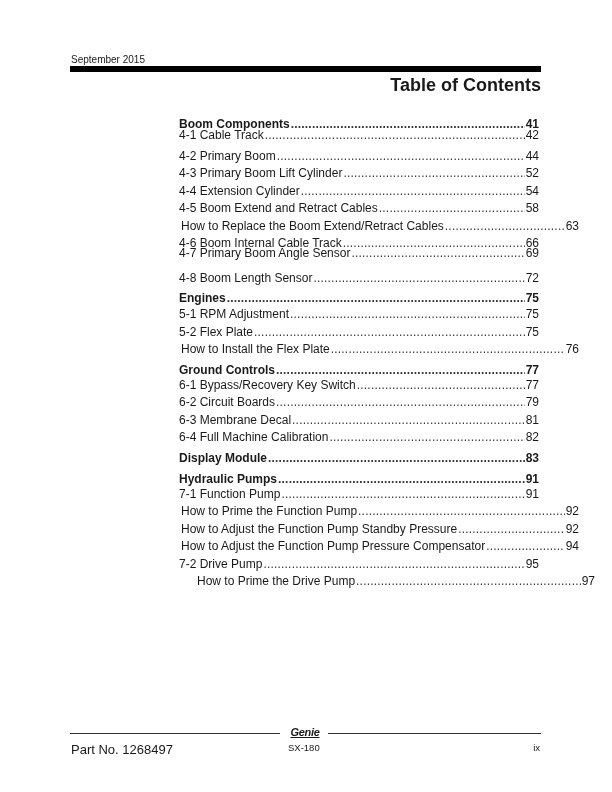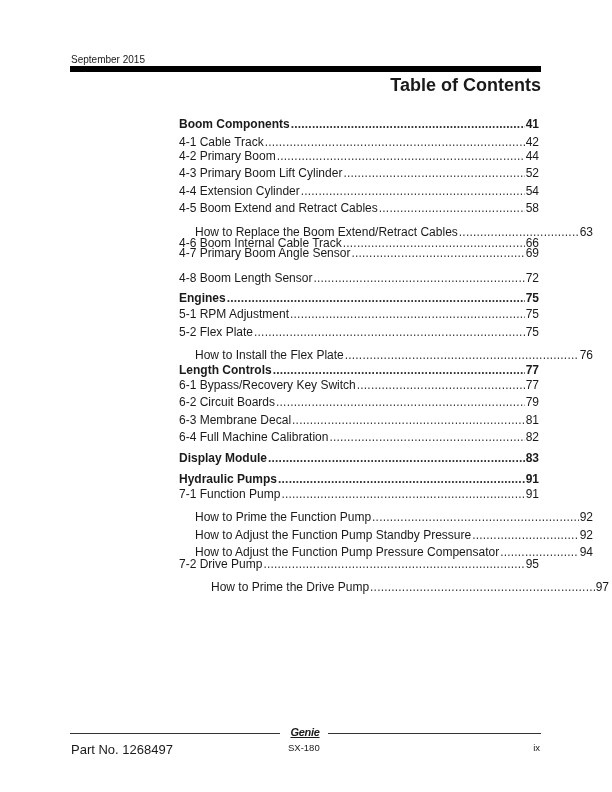--- a/index.html
+++ b/index.html
@@ -4,21 +4,21 @@
 <style>
   html, body { margin: 0; padding: 0; background: #ffffff; }
   body { width: 612px; height: 792px; position: relative; overflow: hidden;
          font-family: "Liberation Sans", sans-serif; color: #1a1a1a; }
   .header-date { position: absolute; left: 71px; top: 54px; font-size: 10px; }
   .header-bar { position: absolute; left: 70px; top: 66px; width: 471px; height: 6px; background: #000; }
   .page-title { position: absolute; right: 71px; top: 75px; font-size: 18px; font-weight: bold; }
   .toc { position: absolute; left: 179px; top: 0; width: 360px; }
   .toc-row { position: absolute; left: 0; width: 360px; height: 12px; display: flex; align-items: baseline;
              font-size: 12px; line-height: 12px; white-space: nowrap; }
-  .toc-row.sub { left: 16px; width: 398px; margin-top: 6px; }
+  .toc-row.sub { left: 2px; width: 398px; }
   .toc-row.section { font-weight: bold; }
   .toc-row .label { flex: 0 0 auto; }
   .toc-row .leader { flex: 1 1 auto; overflow: hidden; color: #333; margin: 0 1px; }
   .toc-row .leader::after { content: "................................................................................................................................................................................................................................................"; letter-spacing: 0.2px; }
   .toc-row .page { flex: 0 0 auto; }
   .footer-line { position: absolute; top: 733px; height: 1px; background: #333; }
   .footer-logo { position: absolute; left: 284px; top: 722px; width: 42px; height: 18px; text-align: center; }
   .footer-logo .word { font-size: 11px; font-weight: bold; font-style: italic; letter-spacing: -0.3px; text-decoration: underline; }
   .footer-part { position: absolute; left: 71px; top: 742px; font-size: 13px; }
   .footer-model { position: absolute; left: 288px; top: 742px; font-size: 9.5px; }
@@ -30,21 +30,21 @@
 <div class="header-date">September 2015</div>
 <div class="header-bar"></div>
 <div class="page-title">Table of Contents</div>
 
 <div class="toc" id="toc">
     <div class="toc-row section" style="top: 118px;">
       <span class="label">Boom Components</span>
       <span class="leader"></span>
       <span class="page">41</span>
     </div>
-    <div class="toc-row" style="top: 136px;">
+    <div class="toc-row" style="top: 129px;">
       <span class="label">4-1 Cable Track</span>
       <span class="leader"></span>
       <span class="page">42</span>
     </div>
     <div class="toc-row" style="top: 150px;">
       <span class="label">4-2 Primary Boom</span>
       <span class="leader"></span>
       <span class="page">44</span>
     </div>
     <div class="toc-row" style="top: 167px;">
@@ -96,21 +96,21 @@
       <span class="label">5-2 Flex Plate</span>
       <span class="leader"></span>
       <span class="page">75</span>
     </div>
     <div class="toc-row sub" style="top: 343px;">
       <span class="label">How to Install the Flex Plate</span>
       <span class="leader"></span>
       <span class="page">76</span>
     </div>
     <div class="toc-row section" style="top: 364px;">
-      <span class="label">Length Controls</span>
+      <span class="label">Ground Controls</span>
       <span class="leader"></span>
       <span class="page">77</span>
     </div>
     <div class="toc-row" style="top: 379px;">
       <span class="label">6-1 Bypass/Recovery Key Switch</span>
       <span class="leader"></span>
       <span class="page">77</span>
     </div>
     <div class="toc-row" style="top: 396px;">
       <span class="label">6-2 Circuit Boards</span>

